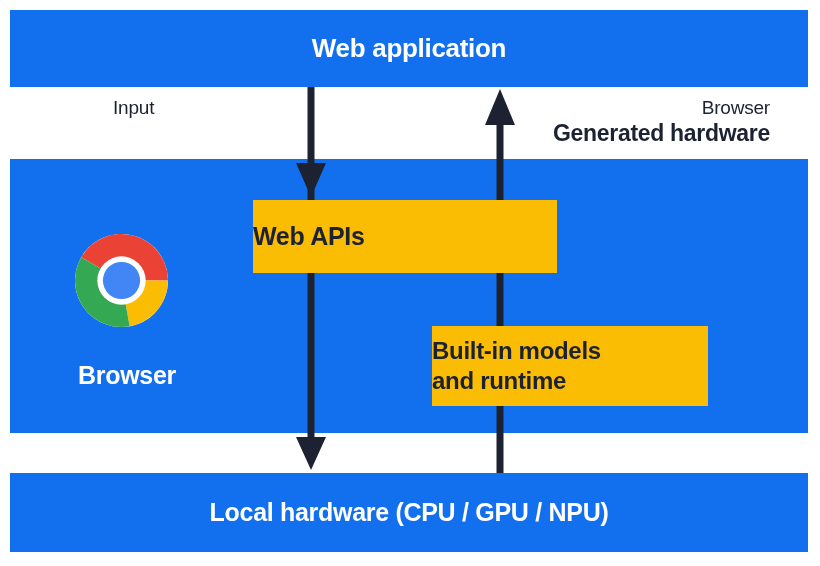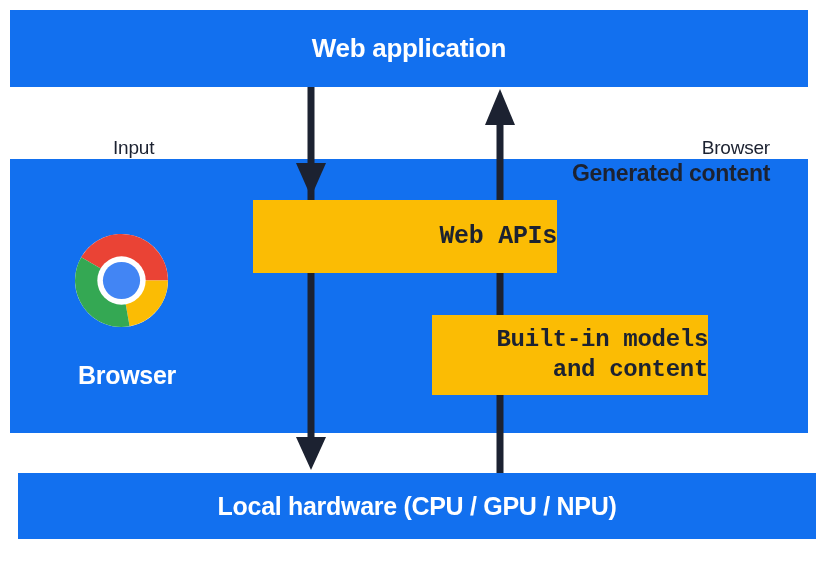--- a/index.html
+++ b/index.html
@@ -25,36 +25,36 @@
     overflow:hidden;
   }
   .blue-bar{
     position:absolute;
     left:10px;width:798px;
     background:var(--panel_blue);
     display:flex;align-items:center;justify-content:center;
     z-index:1;
   }
   .bar-top{top:10px;height:77px;}
-  .bar-bottom{top:473px;height:66px;margin-left:8px;}
+  .bar-bottom{top:473px;height:79px;}
   .bar-label{
     color:var(--text_white);
     font-size:26px;font-weight:bold;
     letter-spacing:-0.3px;
   }
   .bar-bottom .bar-label{font-size:25px;}
   .panel-mid{
     position:absolute;
     left:10px;top:159px;width:798px;height:274px;
     background:var(--panel_blue);
     z-index:1;
   }
   .io-block{
     position:absolute;top:96px;
-    z-index:2;white-space:nowrap;margin-top:40px;
+    z-index:2;white-space:nowrap;
   }
   .io-left{left:113px;text-align:left;}
   .io-right{right:50px;text-align:right;}
   .io-caption{
     font-size:19px;font-weight:normal;
     line-height:23px;color:var(--ink_navy);
     letter-spacing:-0.2px;
   }
   .io-value{
     font-size:23px;font-weight:bold;
@@ -63,27 +63,26 @@
   }
   .arrow-layer{
     position:absolute;left:0;top:0;width:820px;height:566px;
     z-index:2;pointer-events:none;
   }
   .arrow-layer line{stroke:var(--ink_navy);stroke-width:7;}
   .arrow-layer polygon{fill:var(--ink_navy);}
   .yellow-box{
     position:absolute;
     background:var(--accent_yellow);
-    display:flex;flex-direction:column;align-items:flex-end;justify-content:center;
+    display:flex;flex-direction:column;align-items:flex-start;justify-content:center;
     z-index:3;
     text-align:center;
-    font-family:Liberation Mono, monospace;
   }
   .box-webapis{left:253px;top:200px;width:304px;height:73px;}
-  .box-builtin{left:432px;top:315px;width:276px;height:80px;}
+  .box-builtin{left:432px;top:326px;width:276px;height:80px;}
   .box-label{
     color:var(--ink_navy);
     font-size:25px;font-weight:bold;
     letter-spacing:-0.3px;
   }
   .box-builtin .box-label{font-size:24px;line-height:30px;}
   .chrome-logo{
     position:absolute;left:75px;top:234px;width:93px;height:93px;
     z-index:2;
   }
@@ -103,21 +102,21 @@
 
   <div class="blue-bar bar-top">
     <span class="bar-label">Web application</span>
   </div>
 
   <div class="io-block io-left">
     <div class="io-caption">Input</div>
   </div>
   <div class="io-block io-right">
     <div class="io-caption">Browser</div>
-    <div class="io-value">Generated content</div>
+    <div class="io-value">Generated hardware</div>
   </div>
 
   <div class="panel-mid"></div>
 
   <svg class="arrow-layer" viewBox="0 0 820 566" aria-hidden="true">
     <g>
       <line x1="311" y1="87" x2="311" y2="440"></line>
       <polygon points="296,163 326,163 311,197"></polygon>
       <polygon points="296,437 326,437 311,470"></polygon>
     </g>
@@ -137,20 +136,20 @@
     <circle cx="50" cy="50" r="26" fill="#FFFFFF"></circle>
     <circle cx="50" cy="50" r="20" fill="var(--chrome_blue)"></circle>
   </svg>
   <div class="browser-label">Browser</div>
 
   <div class="yellow-box box-webapis">
     <span class="box-label">Web APIs</span>
   </div>
   <div class="yellow-box box-builtin">
     <span class="box-label">Built-in models</span>
-    <span class="box-label">and content</span>
+    <span class="box-label">and runtime</span>
   </div>
 
   <div class="blue-bar bar-bottom">
     <span class="bar-label">Local hardware (CPU / GPU / NPU)</span>
   </div>
 
 </div>
 
 </body></html>

